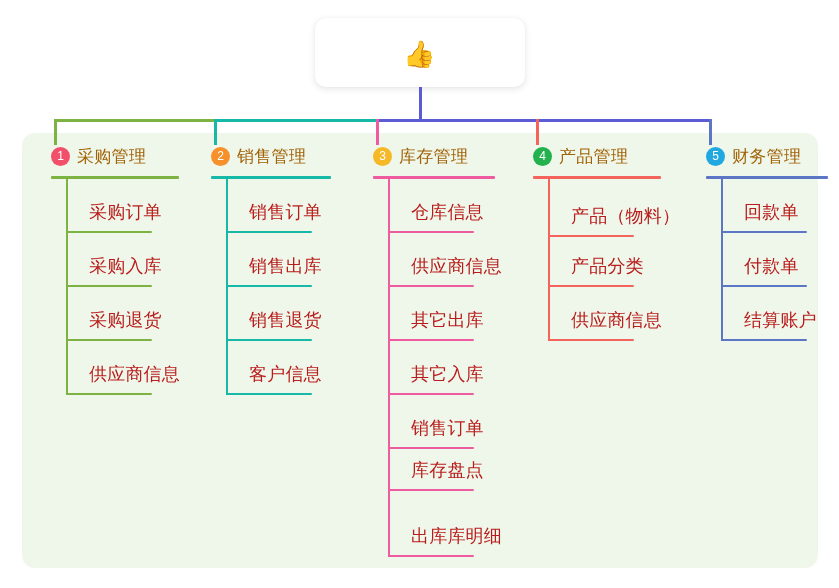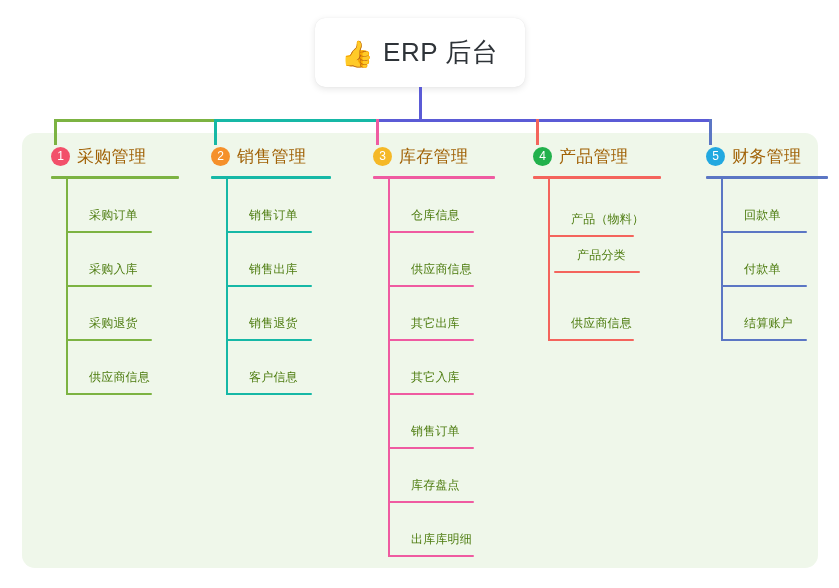--- a/index.html
+++ b/index.html
@@ -118,22 +118,22 @@
   }
   .leaf {
     position: absolute;
     left: 0;
     height: 54px;
   }
   .leaf-label {
     position: absolute;
     left: 23px;
     bottom: 9px;
-    font-size: 12px;
-    color: #4d7c0f;
+    font-size: 18px;
+    color: #b91c1c;
     white-space: nowrap;
     letter-spacing: 0.2px;
   }
   .leaf-rule {
     position: absolute;
     left: 0;
     bottom: 0;
     height: 2px;
     width: 86px;
     border-radius: 1px;
@@ -141,21 +141,20 @@
 </style>
 </head>
 <body>
 
 <div id="mindmap">
 
   <div class="panel"></div>
 
   <div class="root-card">
     <span class="root-emoji">👍</span>
-    <span class="root-title">ERP 后台</span>
   </div>
 
   <div id="connectors">
       <div class="conn" style="left: 419px; top: 87px; width: 3px; height: 35px; background: rgb(91, 91, 214);"></div>
       <div class="conn" style="left: 54px; top: 119px; width: 162px; height: 3px; background: rgb(124, 179, 66);"></div>
       <div class="conn" style="left: 214px; top: 119px; width: 164px; height: 3px; background: rgb(22, 184, 166);"></div>
       <div class="conn" style="left: 376px; top: 119px; width: 336px; height: 3px; background: rgb(91, 91, 214);"></div>
       <div class="conn" style="left: 54px; top: 119px; width: 3px; height: 26px; background: rgb(124, 179, 66);"></div>
       <div class="conn" style="left: 214px; top: 119px; width: 3px; height: 26px; background: rgb(22, 184, 166);"></div>
       <div class="conn" style="left: 376px; top: 119px; width: 3px; height: 26px; background: rgb(239, 91, 161);"></div>
@@ -237,21 +236,21 @@
             <div class="leaf-rule" style="background: rgb(239, 91, 161);"></div>
           </div>
           <div class="leaf" style="top: 162px; width: 120px;">
             <span class="leaf-label">其它入库</span>
             <div class="leaf-rule" style="background: rgb(239, 91, 161);"></div>
           </div>
           <div class="leaf" style="top: 216px; width: 120px;">
             <span class="leaf-label">销售订单</span>
             <div class="leaf-rule" style="background: rgb(239, 91, 161);"></div>
           </div>
-          <div class="leaf" style="top: 270px; width: 120px; font-family: Liberation Serif, serif;">
+          <div class="leaf" style="top: 258px; width: 120px; font-family: Liberation Serif, serif;">
             <span class="leaf-label">库存盘点</span>
             <div class="leaf-rule" style="background: rgb(239, 91, 161);"></div>
           </div>
           <div class="leaf" style="top: 324px; width: 120px;">
             <span class="leaf-label">出库库明细</span>
             <div class="leaf-rule" style="background: rgb(239, 91, 161);"></div>
           </div>
         </div>
       </div>
       <div class="branch" style="left: 515px;">
@@ -259,21 +258,21 @@
           <span class="badge" style="background: rgb(34, 177, 76);">4</span>
           <span class="branch-title">产品管理</span>
         </div>
         <div class="branch-rule" style="width: 128px; background: rgb(244, 100, 92);"></div>
         <div class="leaves">
           <div class="spine" style="height: 162px; background: rgb(244, 100, 92);"></div>
           <div class="leaf" style="top: 4px; width: 120px;">
             <span class="leaf-label">产品（物料）</span>
             <div class="leaf-rule" style="background: rgb(244, 100, 92);"></div>
           </div>
-          <div class="leaf" style="top: 40px; width: 120px; margin-left: 6px;">
+          <div class="leaf" style="top: 54px; width: 120px;">
             <span class="leaf-label">产品分类</span>
             <div class="leaf-rule" style="background: rgb(244, 100, 92);"></div>
           </div>
           <div class="leaf" style="top: 108px; width: 120px;">
             <span class="leaf-label">供应商信息</span>
             <div class="leaf-rule" style="background: rgb(244, 100, 92);"></div>
           </div>
         </div>
       </div>
       <div class="branch" style="left: 688px;">

